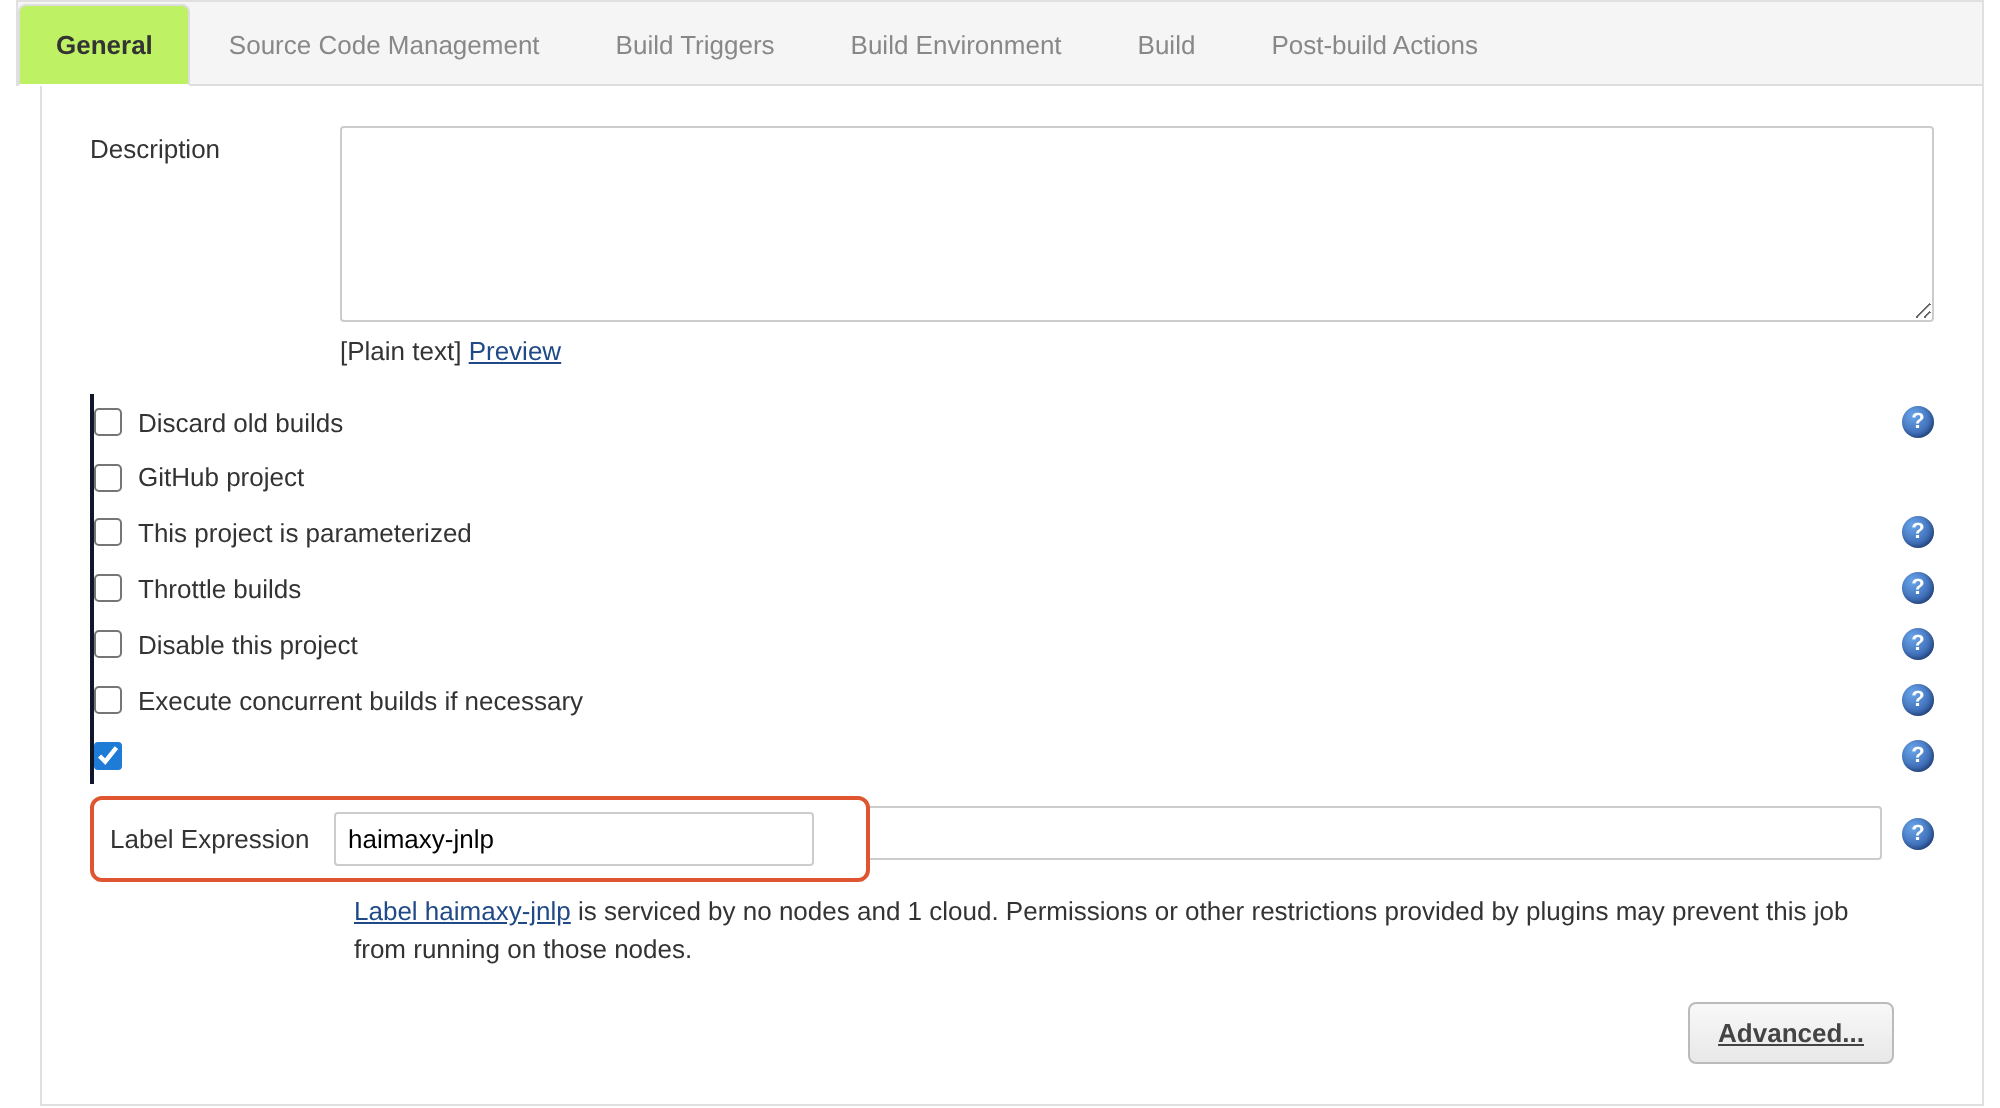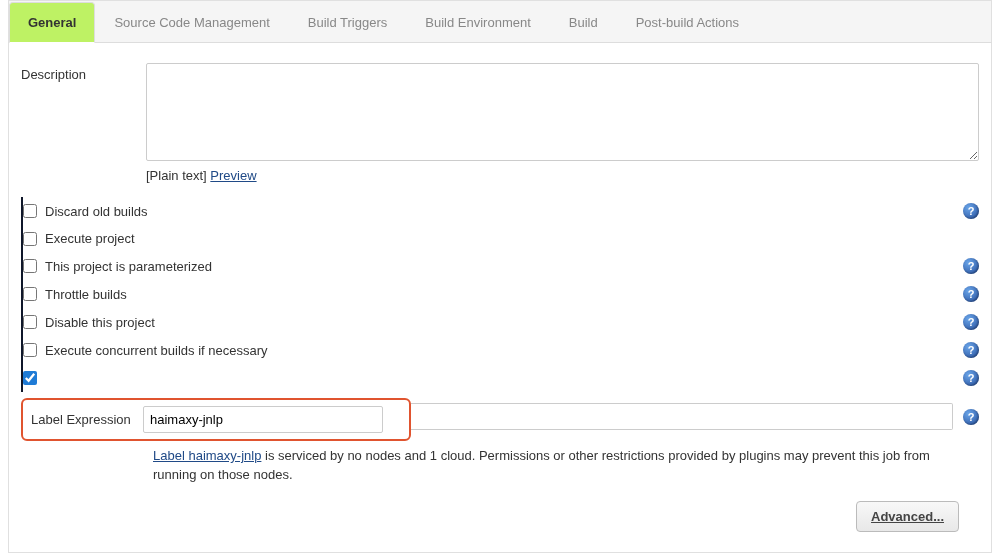--- a/index.html
+++ b/index.html
@@ -33,21 +33,22 @@
       background: #bef264;
       color: #333;
       font-weight: bold;
       border: 1px solid #ddd;
       border-bottom: 1px solid #fff;
       border-radius: 4px 4px 0 0;
     }
     .content {
       border: 1px solid #e0e0e0;
       border-top: none;
-      padding: 20px 12px;
+      padding: 20px 24px;
+      margin-left: 12px;
     }
     .row {
       display: flex;
       align-items: flex-start;
       margin-bottom: 8px;
     }
     .label-col {
       width: 125px;
       padding-top: 4px;
       flex-shrink: 0;
@@ -191,21 +192,21 @@
     </div>
 
     <div class="options">
       <div class="option-row">
         <input type="checkbox" style="">
         <span class="opt-label">Discard old builds</span>
         <span class="help-icon">?</span>
       </div>
       <div class="option-row">
         <input type="checkbox" style="">
-        <span class="opt-label">Execute project</span>
+        <span class="opt-label">GitHub project</span>
       </div>
       <div class="option-row">
         <input type="checkbox" style="">
         <span class="opt-label">This project is parameterized</span>
         <span class="help-icon">?</span>
       </div>
       <div class="option-row">
         <input type="checkbox" style="">
         <span class="opt-label">Throttle builds</span>
         <span class="help-icon">?</span>

